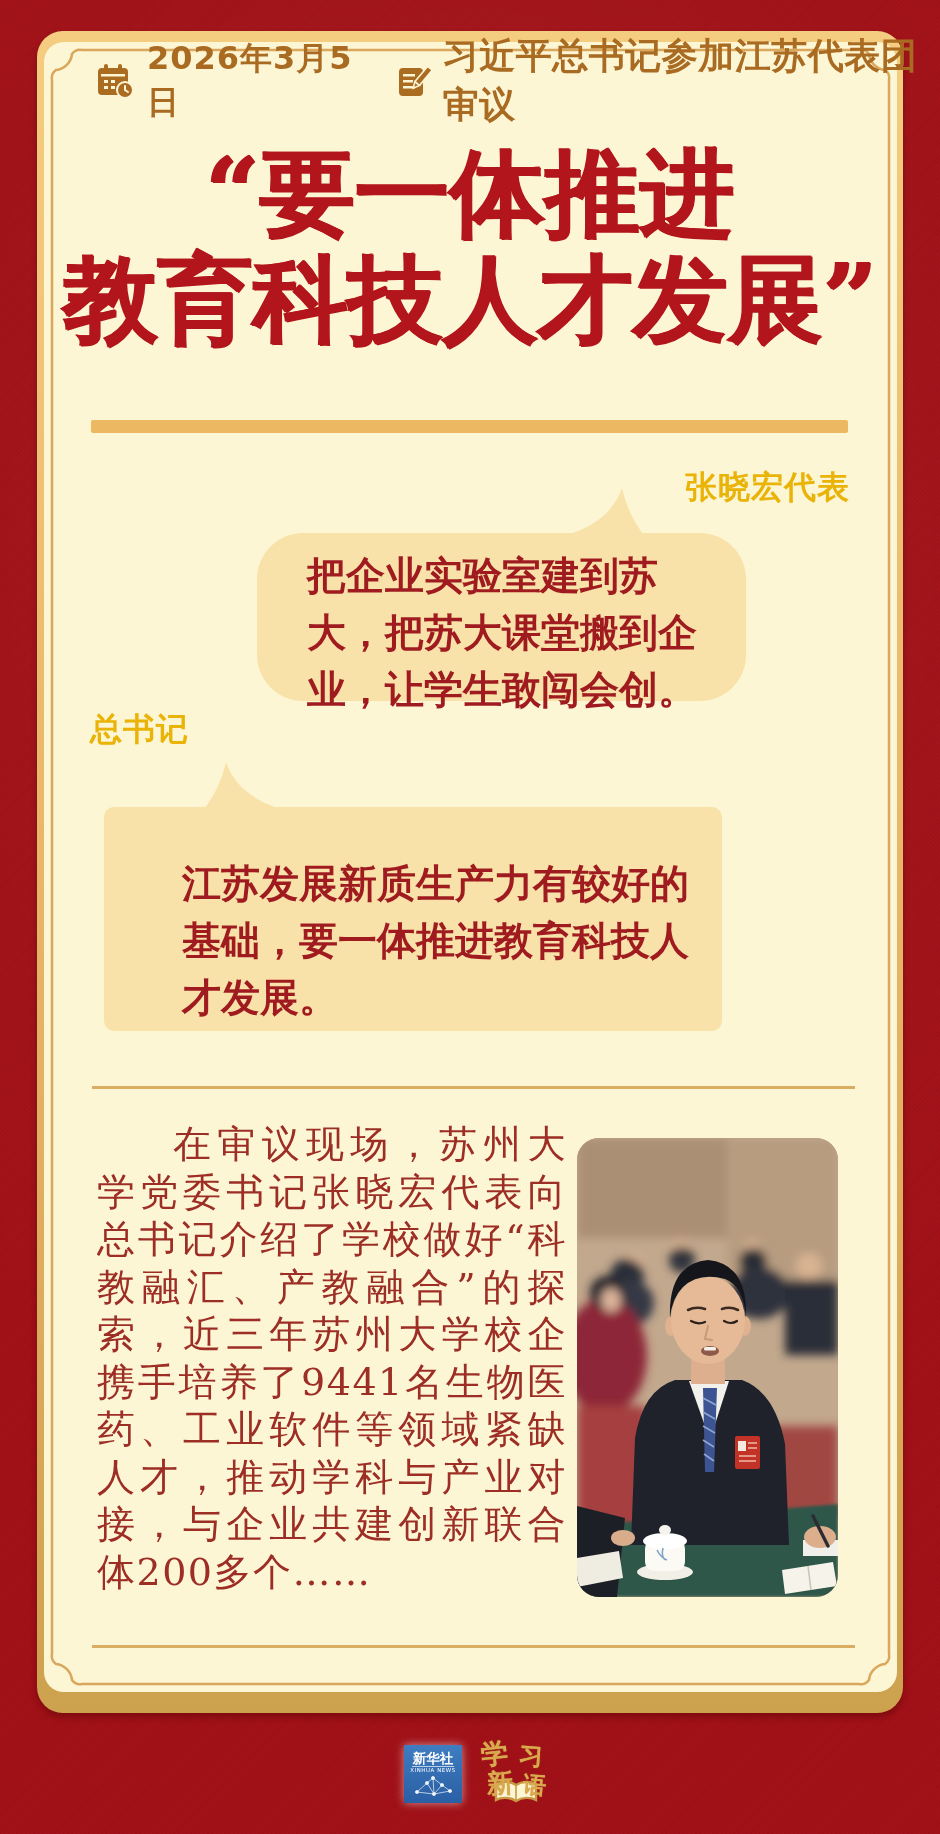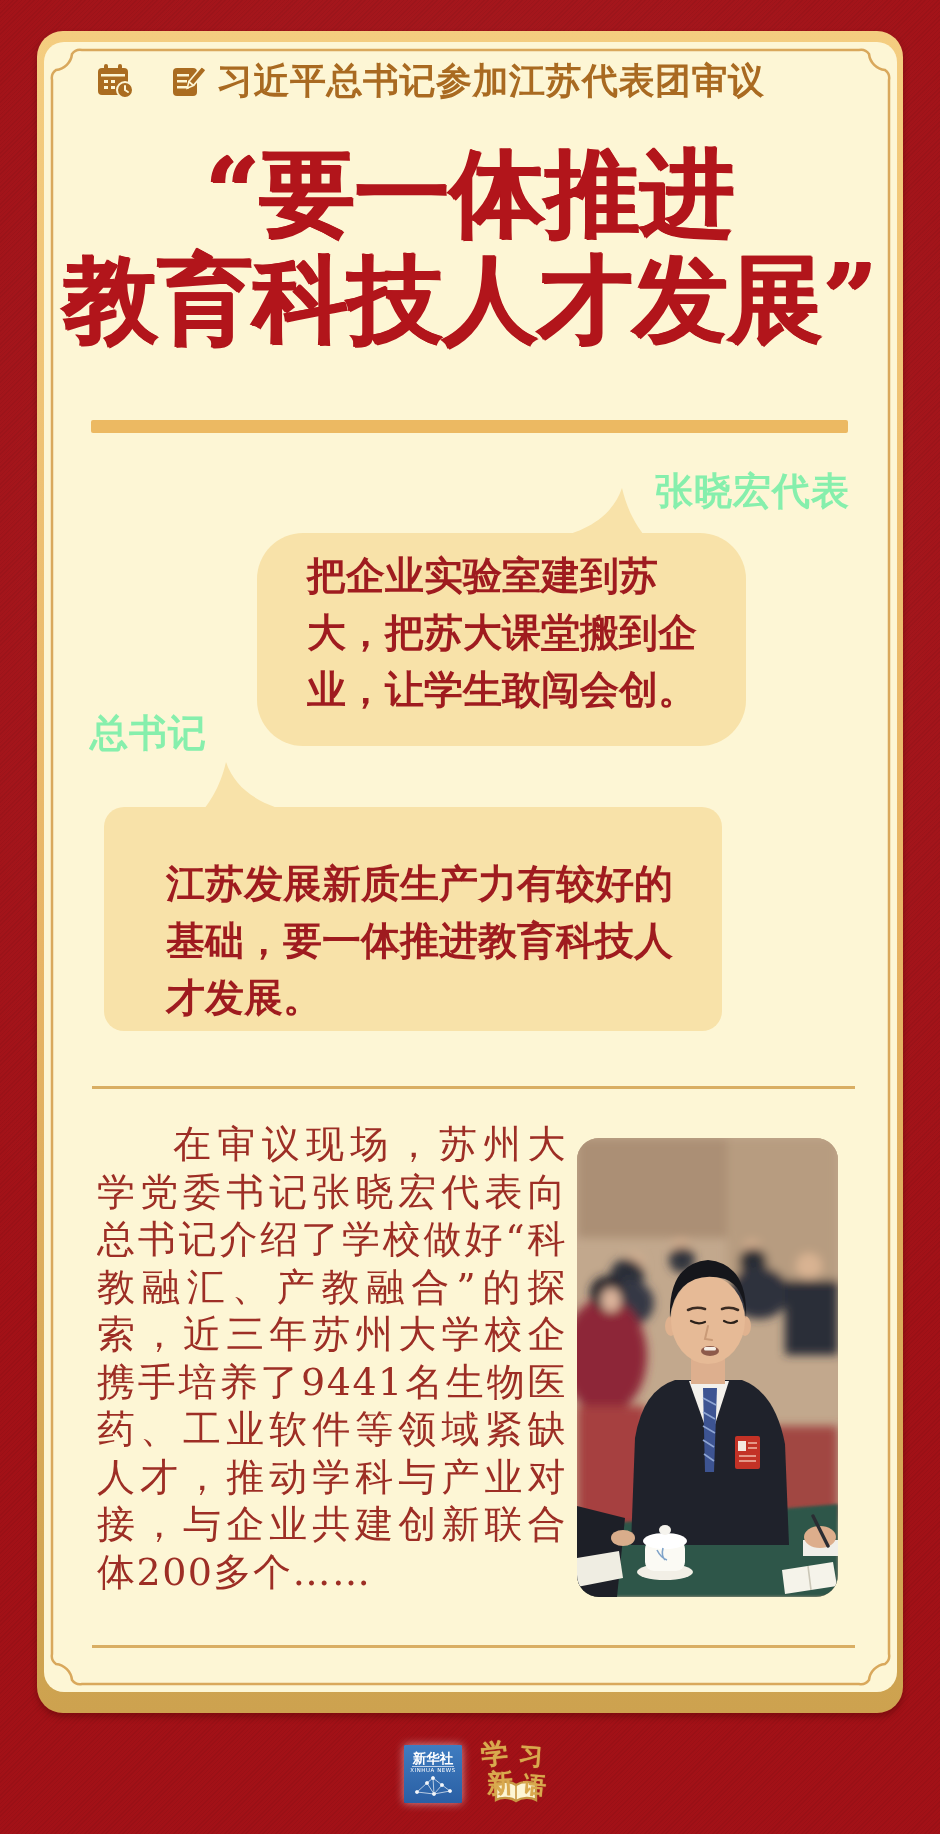--- a/index.html
+++ b/index.html
@@ -24,29 +24,29 @@
   .hdr-gap{width:34px;}
   
   .headline{position:absolute;left:50px;width:840px;top:140px;text-align:center;
     color:#b2151b;font-weight:900;font-size:95px;line-height:106px;
     font-family:"DejaVu Serif","Liberation Serif",serif;
     text-shadow:1px 1px 0 #b2151b, -1px 0 0 #b2151b;}
   .divider-thick{position:absolute;left:91px;top:420px;width:757px;height:13px;
     background:#ecb962;border-radius:2px;}
   .divider-thin{position:absolute;left:92px;width:763px;height:3px;background:#d9ae63;}
   
-  .speaker{position:absolute;font-size:38px;font-weight:800;color:#86efac;letter-spacing:1px;}
+  .speaker{position:absolute;font-size:32px;font-weight:800;color:#eab308;letter-spacing:1px;}
   .speaker-right{top:466px;right:90px;}
   .speaker-left{top:708px;left:90px;}
   .bubble{position:absolute;background:#f8e2a9;color:#9f1b1f;font-weight:800;
     font-size:39px;line-height:57px;letter-spacing:0px;box-sizing:border-box;}
-  .bubble-1{left:257px;top:533px;width:489px;height:213px;border-radius:46px;
+  .bubble-1{left:257px;top:533px;width:489px;height:168px;border-radius:46px;
     padding:14px 18px 0 50px;}
-  .bubble-2{left:104px;top:807px;width:618px;height:224px;border-radius:20px;
-    padding:48px 24px 0 62px;}
+  .bubble-2{left:104px;top:807px;width:618px;height:224px;border-radius:10px;
+    padding:48px 24px 0 78px;}
   .tail{position:absolute;}
   .tail-1{left:540px;top:484px;}
   .tail-2{left:198px;top:758px;}
   
   .article-text{position:absolute;left:97px;top:1121px;width:470px;height:496px;
     font-family:"DejaVu Serif","Liberation Serif",serif;
     font-size:38px;line-height:47.5px;letter-spacing:1.5px;color:#9d2e25;
     text-align:justify;text-indent:2em;overflow:hidden;}
   .photo{position:absolute;left:577px;top:1138px;width:261px;height:459px;
     border-radius:22px;overflow:hidden;background:#c2a88d;}
@@ -81,20 +81,21 @@
     <rect x="9" y="3" width="4" height="8" rx="2" fill="#aa6c20"></rect>
     <rect x="23" y="3" width="4" height="8" rx="2" fill="#aa6c20"></rect>
     <rect x="6" y="13" width="24" height="2.5" fill="#fdf6d5"></rect>
     <rect x="9" y="19" width="4" height="3" fill="#fdf6d5"></rect>
       <rect x="16" y="19" width="4" height="3" fill="#fdf6d5"></rect>
     <rect x="9" y="25" width="4" height="3" fill="#fdf6d5"></rect>
       <rect x="16" y="25" width="4" height="3" fill="#fdf6d5"></rect>
     <circle cx="30" cy="29" r="8" fill="#aa6c20" stroke="#fdf6d5" stroke-width="2"></circle>
     <path d="M30,25 L30,29 L33,31" stroke="#fdf6d5" stroke-width="2" fill="none" stroke-linecap="round"></path>
   </svg>
+  <span class="hdr-date">2026年3月5日</span>
   <span class="hdr-gap"></span>
   <svg class="hdr-ico" width="36" height="36" viewBox="0 0 36 36">
     <rect x="4" y="5" width="24" height="28" rx="4" fill="#aa6c20"></rect>
     <rect x="8" y="11" width="12" height="2.5" fill="#fdf6d5"></rect>
     <rect x="8" y="17" width="10" height="2.5" fill="#fdf6d5"></rect>
     <rect x="8" y="23" width="12" height="2.5" fill="#fdf6d5"></rect>
     <g transform="rotate(40 26 16)">
       <rect x="23" y="2" width="6" height="20" rx="1.5" fill="#aa6c20" stroke="#fdf6d5" stroke-width="1.6"></rect>
       <path d="M23,22 L26,28 L29,22 Z" fill="#aa6c20" stroke="#fdf6d5" stroke-width="1.6"></path>
     </g>

